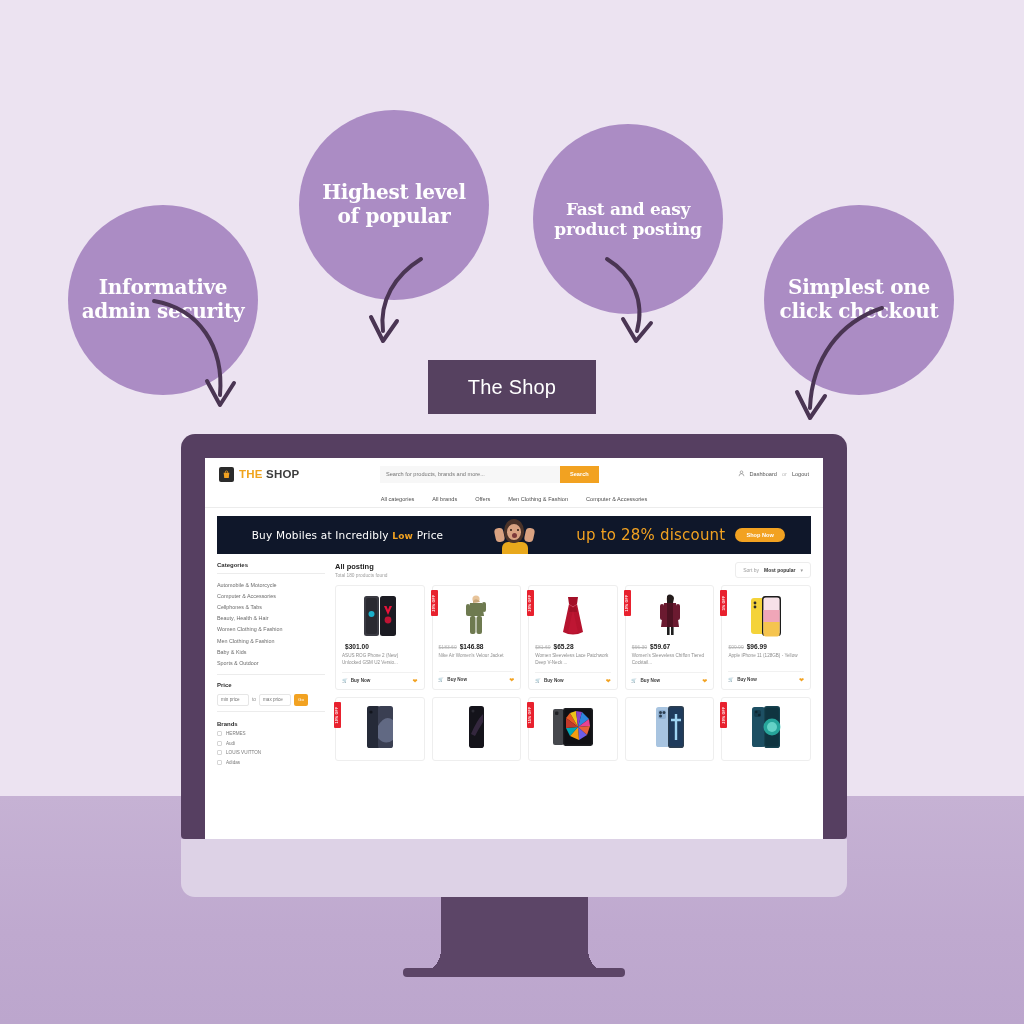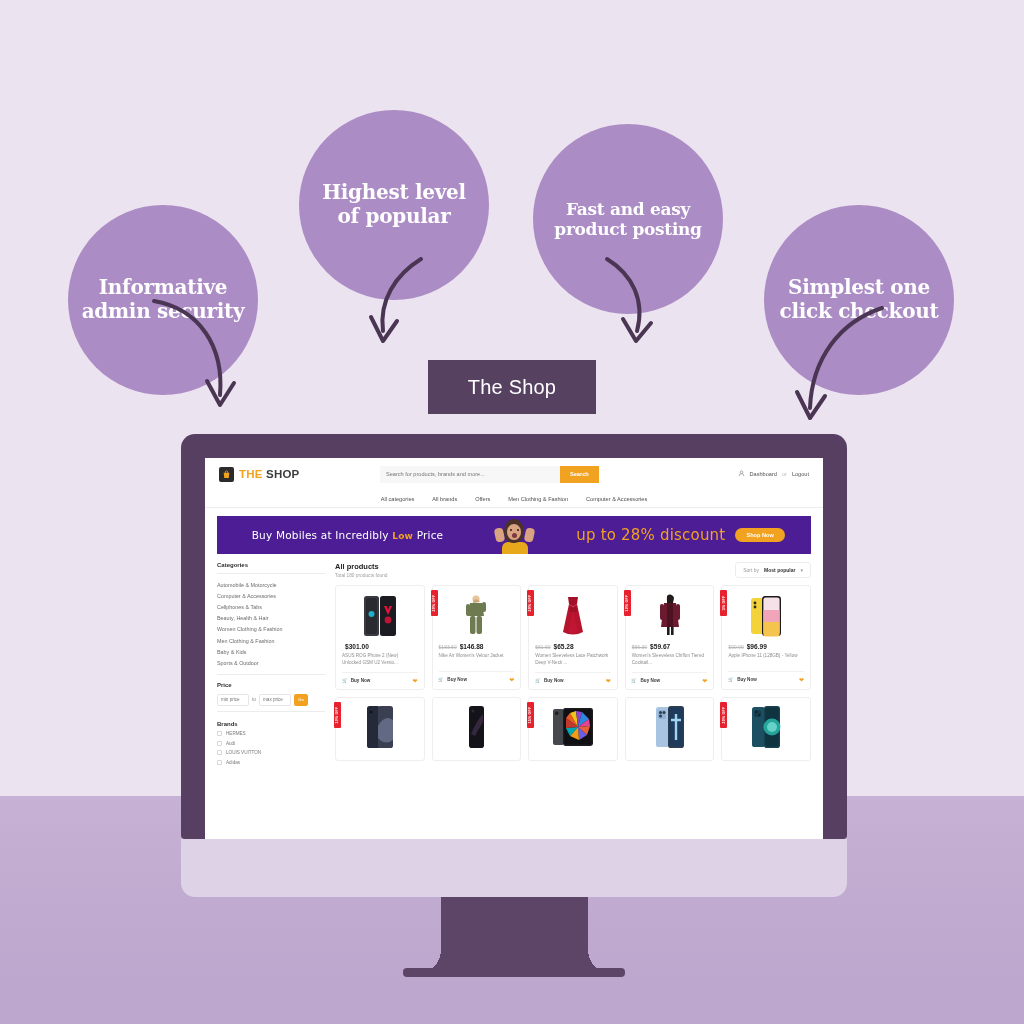--- a/index.html
+++ b/index.html
@@ -129,21 +129,21 @@
 
   
   #site-nav {
     height: 18px; display: flex; align-items: center; justify-content: center;
     gap: 18px; border-bottom: 1px solid #ececec;
   }
   #site-nav .nav-item { font-size: 5.6px; color: #4d4d4d; cursor: pointer; white-space: nowrap; }
 
   
   #banner {
-    margin: 8px 12px 0 12px; height: 38px; background: #4c1d95;
+    margin: 8px 12px 0 12px; height: 38px; background: #0f172a;
     display: flex; align-items: center; position: relative; overflow: hidden;
   }
   #banner-left {
     flex: 1; text-align: center; color: #ffffff;
     font-size: 10.5px; font-family: "DejaVu Sans", sans-serif; letter-spacing: .2px;
   }
   #banner-left .low { color: #f2a221; font-size: 9px; font-weight: bold; }
   #banner-photo {
     width: 72px; height: 38px; position: relative; flex: 0 0 auto;
   }
@@ -399,21 +399,21 @@
           <div class="brand-row">
             <span class="brand-box"></span>
             <span class="brand-label">Adidas</span>
           </div>
         </div>
       </div>
 
       <div id="main">
         <div id="main-head">
           <div>
-            <div id="main-title">All products</div>
+            <div id="main-title">All posting</div>
             <div id="main-sub">Total 180 products found</div>
           </div>
           <div id="sort-box">
             <span id="sort-label">Sort by</span>
             <span id="sort-value">Most popular</span>
             <span id="sort-caret">▾</span>
           </div>
         </div>
 
         <div id="product-grid">

